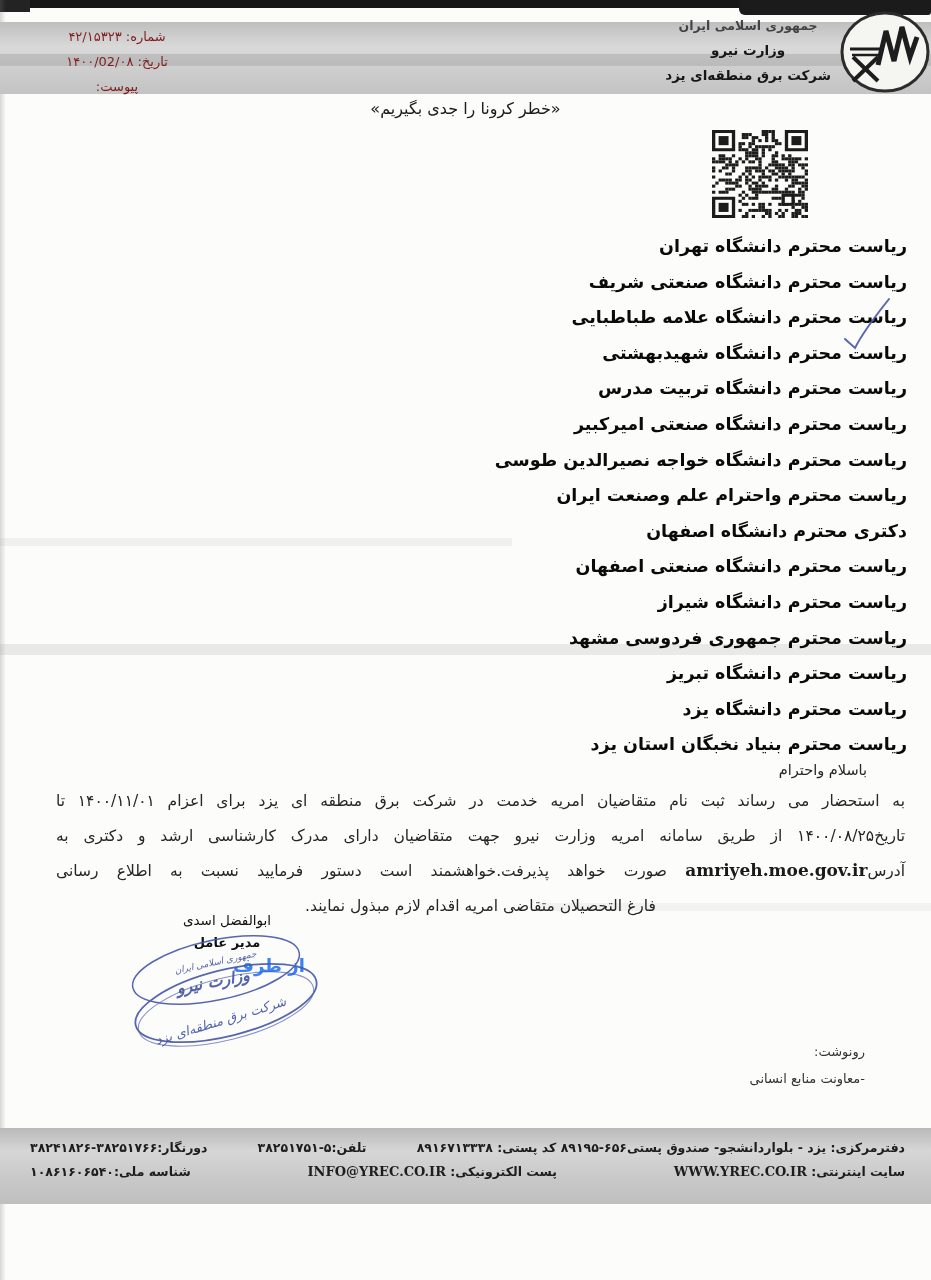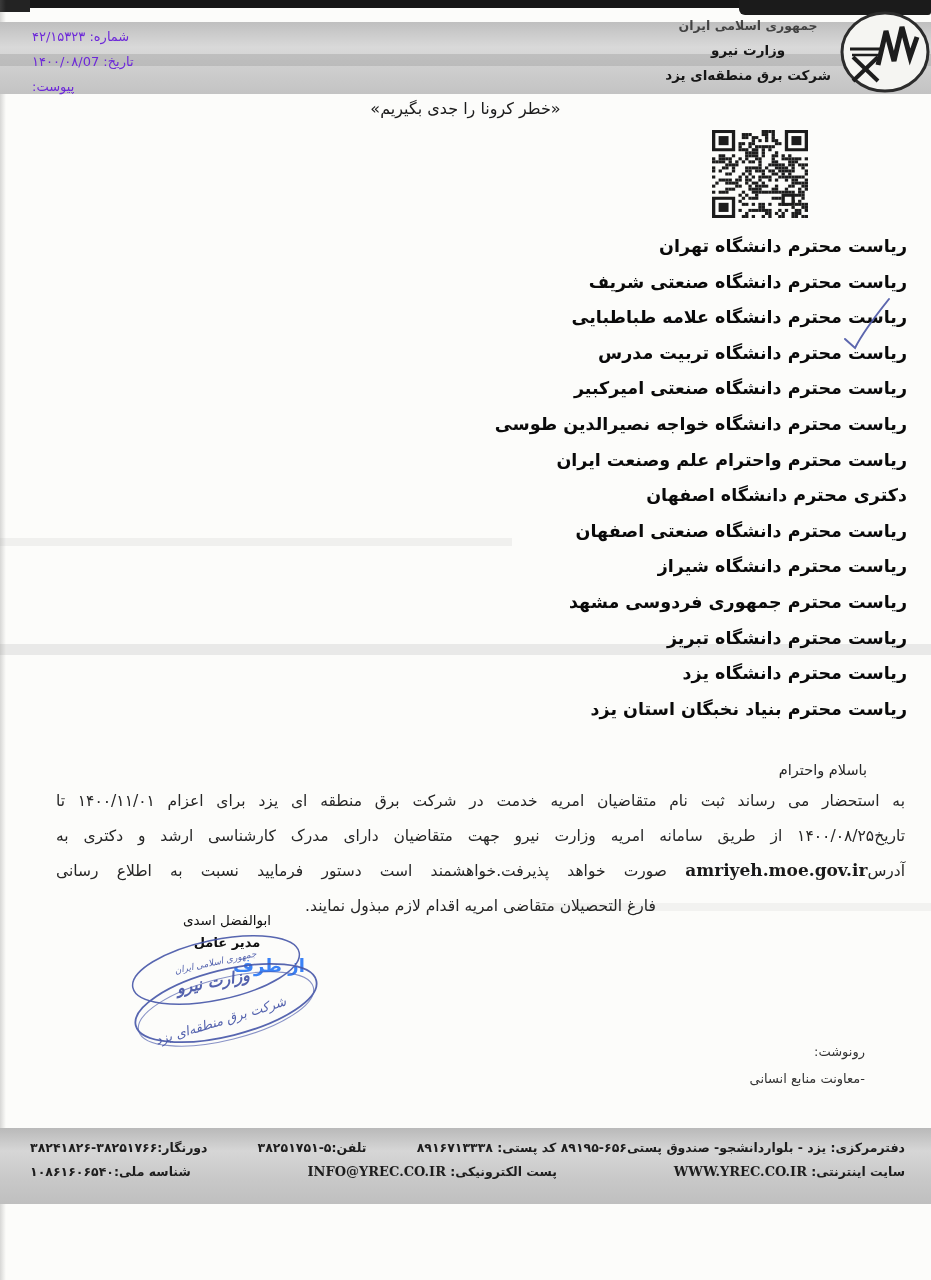--- a/index.html
+++ b/index.html
@@ -15,22 +15,22 @@
   .edge-shadow    { position:absolute; left:0; top:0; width:6px; height:100%;
                     background:linear-gradient(90deg, rgba(120,120,120,.28), rgba(120,120,120,0)); }
   .streak1 { position:absolute; top:644px; left:0; width:100%; height:11px; background:rgba(160,160,160,.20); }
   .streak2 { position:absolute; top:538px; left:0; width:55%;  height:8px;  background:rgba(170,170,170,.14); }
   .streak3 { position:absolute; top:903px; right:0; width:42%; height:8px;  background:rgba(170,170,170,.12); }
 
   
   .header-band { position:absolute; top:22px; left:0; width:100%; height:72px;
     background:linear-gradient(180deg,#bfbfbf 0%,#d9d9d9 35%,#cfcfcf 62%,#c3c3c3 100%); }
   .band-stripe { position:absolute; top:32px; left:0; width:100%; height:12px; background:rgba(140,140,140,.30); }
-  .header-left { position:absolute; top:24px; left:32px; width:170px; text-align:left;
-    font-size:13px; line-height:25px; color:#6d28d9; font-weight:500; }
+  .header-left { position:absolute; top:24px; left:32px; width:170px; text-align:center;
+    font-size:13px; line-height:25px; color:#7f1d1d; font-weight:500; }
   .header-right { position:absolute; top:13px; right:100px; text-align:center;
     font-weight:700; color:#161616; line-height:25px; font-size:13.5px; }
   .header-right .cut { opacity:.75; font-size:12.5px; }
   .logo { position:absolute; top:11px; right:1px; width:90px; height:82px; }
 
   .slogan { position:absolute; top:99px; left:0; width:100%; text-align:center;
     font-size:16px; color:#1b1b1b; }
 
   .qr { position:absolute; top:130px; right:123px; background:#fcfcfa; }
 
@@ -87,21 +87,21 @@
     <div class="band-stripe"></div>
   </div>
 
   <div class="header-left">
     <div>
       <span>شماره:</span>
       <span>۴۲/۱۵۳۲۳</span>
     </div>
     <div>
       <span>تاریخ:</span>
-      <span>۱۴۰۰/۰۸/07</span>
+      <span>۱۴۰۰/02/۰۸</span>
     </div>
     <div>
       <span>پیوست:</span>
     </div>
   </div>
 
   <div class="header-right">
     <div class="cut">جمهوری اسلامی ایران</div>
     <div>وزارت نیرو</div>
     <div>شرکت برق منطقه‌ای یزد</div>
@@ -441,20 +441,21 @@
         <rect x="6.6" y="79.19999999999999" width="9.899999999999999" height="9.899999999999999" fill="#1c1c1c"></rect>
         <rect x="69.3" y="69.3" width="13.2" height="13.2"></rect>
         <rect x="72.6" y="72.6" width="6.6" height="6.6" fill="#fcfcfa"></rect>
       </g>
     </svg>
 
   <div class="recipients">
     <div class="recipient">ریاست محترم دانشگاه تهران</div>
     <div class="recipient">ریاست محترم دانشگاه صنعتی شریف</div>
     <div class="recipient">ریاست محترم دانشگاه علامه طباطبایی</div>
+    <div class="recipient">ریاست محترم دانشگاه شهیدبهشتی</div>
     <div class="recipient">ریاست محترم دانشگاه تربیت مدرس</div>
     <div class="recipient">ریاست محترم دانشگاه صنعتی امیرکبیر</div>
     <div class="recipient">ریاست محترم دانشگاه خواجه نصیرالدین طوسی</div>
     <div class="recipient">ریاست محترم واحترام علم وصنعت ایران</div>
     <div class="recipient">دکتری محترم دانشگاه اصفهان</div>
     <div class="recipient">ریاست محترم دانشگاه صنعتی اصفهان</div>
     <div class="recipient">ریاست محترم دانشگاه شیراز</div>
     <div class="recipient">ریاست محترم جمهوری فردوسی مشهد</div>
     <div class="recipient">ریاست محترم دانشگاه تبریز</div>
     <div class="recipient">ریاست محترم دانشگاه یزد</div>

